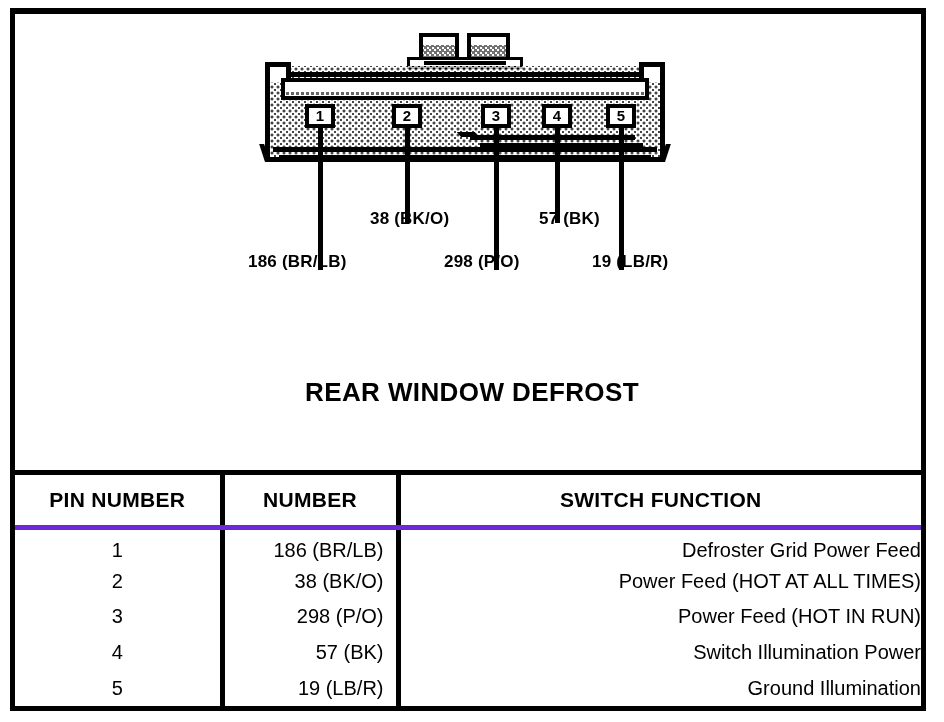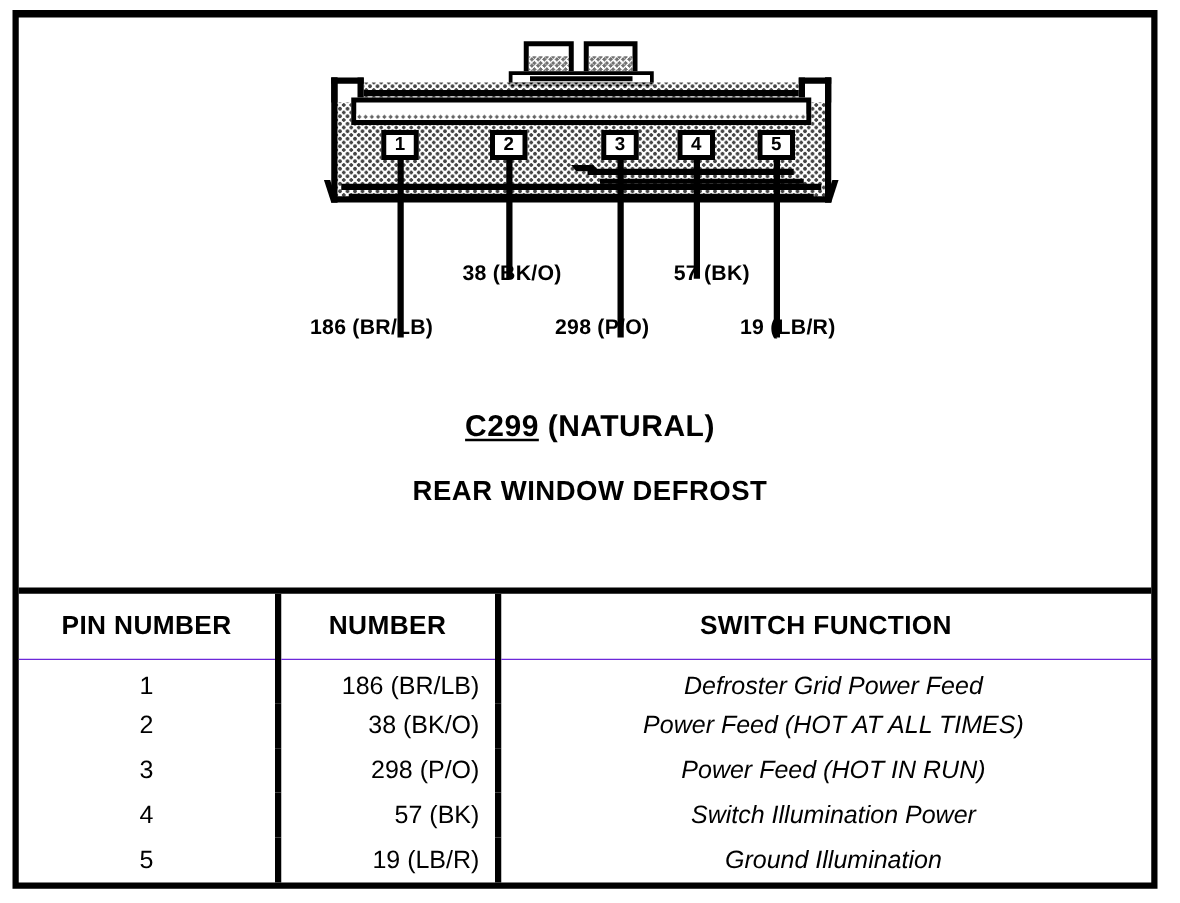--- a/index.html
+++ b/index.html
@@ -250,21 +250,21 @@
   }
   #connector-title {
     top: 328px;
     font-size: 24px;
     font-weight: 700;
     letter-spacing: .4px;
   }
   #connector-title .code { text-decoration: underline; }
   #connector-subtitle {
     top: 378px;
-    font-size: 22px;
+    font-size: 26px;
     font-weight: 700;
     line-height: 29px;
     letter-spacing: .4px;
   }
 
   
   .pin-table-wrap {
     position: absolute;
     left: 15px;
     top: 470px;
@@ -282,21 +282,21 @@
   table.pin-table td {
     border: none;
     padding: 0;
     color: #000;
   }
   table.pin-table thead th {
     height: 52px;
     font-size: 21px;
     font-weight: 700;
     letter-spacing: .3px;
-    border-bottom: 1px solid #6d28d9;
+    border-bottom: 5px solid #6d28d9;
     vertical-align: middle;
   }
   table.pin-table th.col-pin,
   table.pin-table td.col-pin   { width: 207px; text-align: center; }
   table.pin-table th.col-circ,
   table.pin-table td.col-circ  { width: 176px; }
   table.pin-table th.col-func,
   table.pin-table td.col-func  { width: auto; }
 
   table.pin-table th.col-circ,
@@ -306,21 +306,21 @@
   }
 
   table.pin-table tbody td {
     height: 33px;
     font-size: 20px;
     font-weight: 400;
     vertical-align: middle;
   }
   table.pin-table tbody td.col-pin  { text-align: center; }
   table.pin-table tbody td.col-circ { text-align: right;  padding-right: 12px; }
-  table.pin-table tbody td.col-func { text-align: center;   padding-left: 12px; font-style: italic;  }
+  table.pin-table tbody td.col-func { text-align: right;   padding-left: 12px;  }
   table.pin-table tbody tr:first-child td { padding-top: 8px; }
 </style>
 </head>
 <body>
 
 <div id="page">
 
   <div class="outer-frame"></div>
 
   <div class="connector-area">
@@ -363,23 +363,20 @@
         <div class="wire-label" style="left: 444px; top: 252px;">298 (P/O)</div>
         <div class="pin-box" style="left: 542px; top: 104px;">4</div>
         <div class="leader" style="left: 555px; top: 128px; height: 95px;"></div>
         <div class="wire-label" style="left: 539px; top: 209px;">57 (BK)</div>
         <div class="pin-box" style="left: 606px; top: 104px;">5</div>
         <div class="leader" style="left: 619px; top: 128px; height: 142px;"></div>
         <div class="wire-label" style="left: 592px; top: 252px;">19 (LB/R)</div>
       </div>
   </div>
 
-  <div class="title-block" id="connector-title">
-    <span class="code">C299</span><span> (NATURAL)</span>
-  </div>
 
   <div class="title-block" id="connector-subtitle">
     <div>REAR WINDOW DEFROST</div>
   </div>
 
   <div class="pin-table-wrap">
     <table class="pin-table">
       <thead>
         <tr>
           <th class="col-pin">PIN NUMBER</th>

